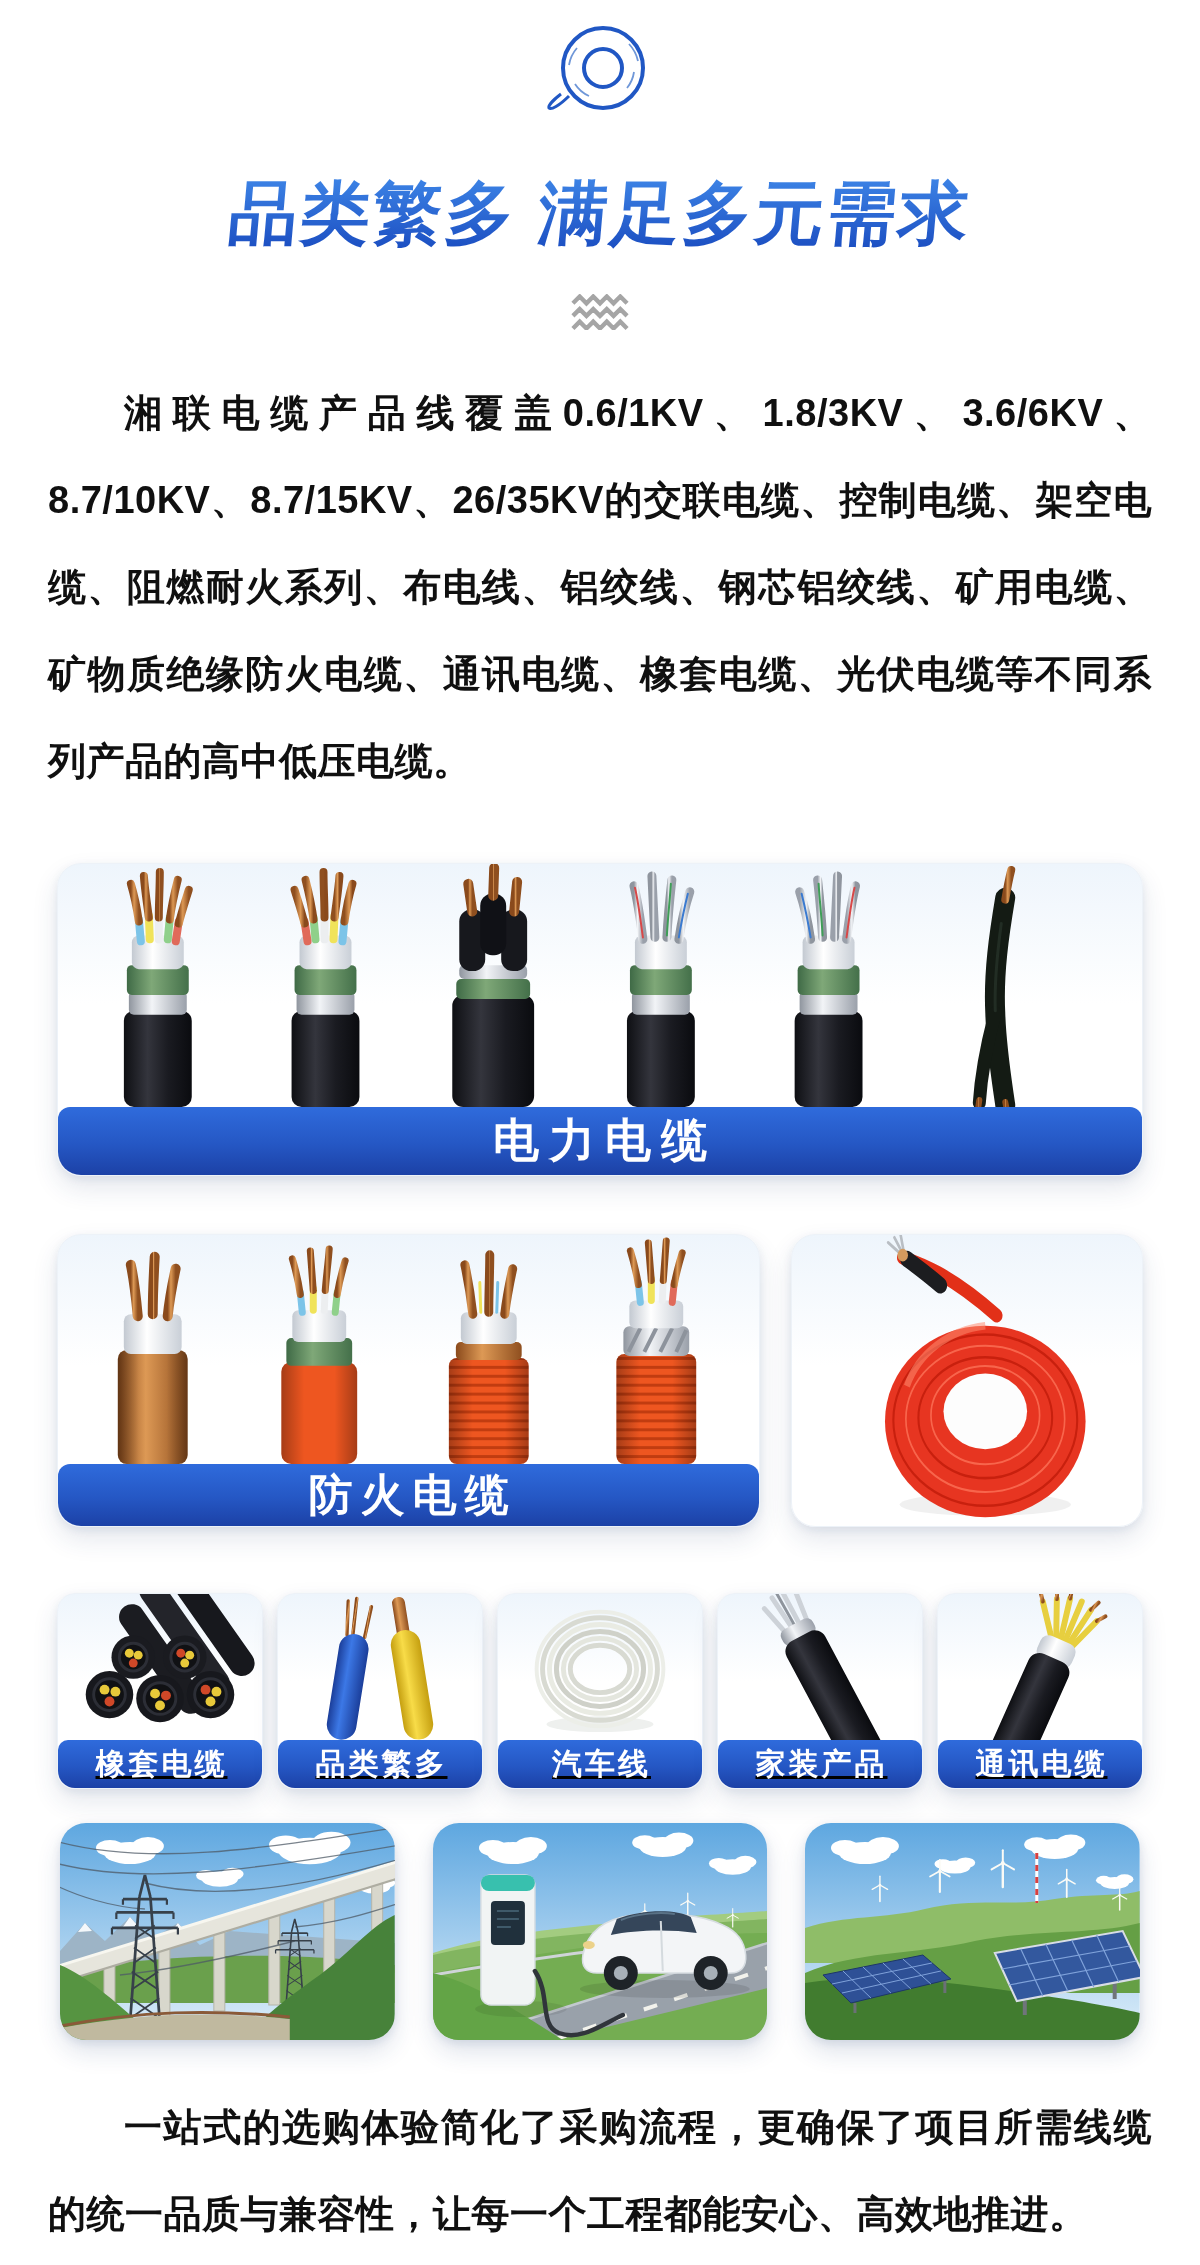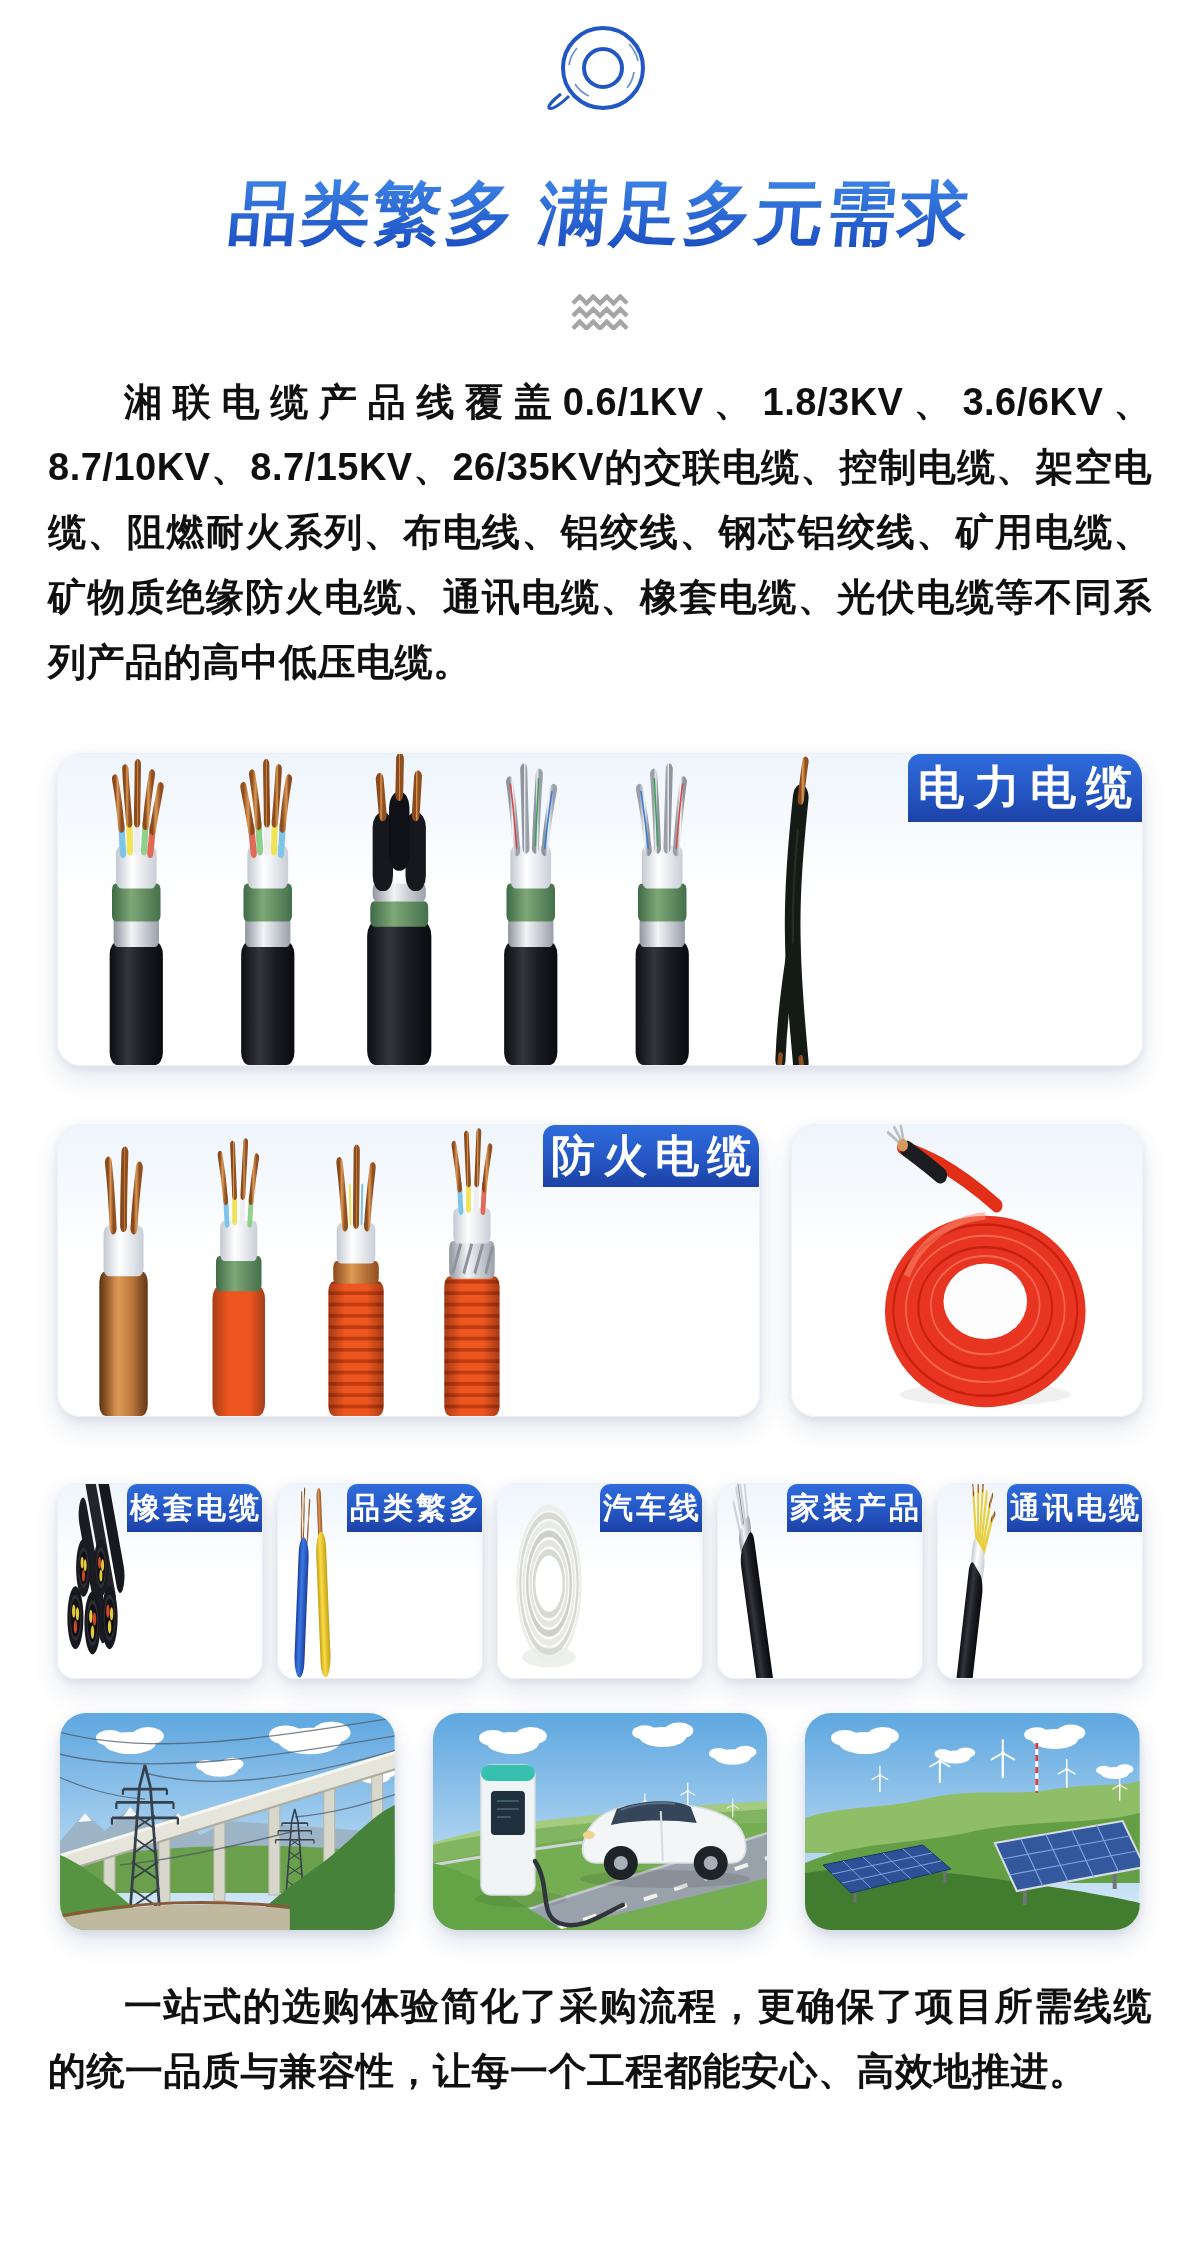--- a/index.html
+++ b/index.html
@@ -8,43 +8,43 @@
 
   .logo-wrap{padding-top:20px;text-align:center;line-height:0;}
 
   .title{margin:48px 0 0;text-align:center;font-size:69px;font-weight:800;letter-spacing:3px;
     background:linear-gradient(180deg,#3f87e8 5%,#1a4cc0 92%);
     -webkit-background-clip:text;background-clip:text;-webkit-text-fill-color:transparent;color:#1f5ac8;
     transform:skewX(-5deg);}
 
   .divider-wrap{text-align:center;margin-top:34px;line-height:0;}
 
-  .p{margin:0 48px;font-size:38px;line-height:65px;color:#101010;text-align:justify;
+  .p{margin:0 48px;font-size:38px;line-height:87px;color:#101010;text-align:justify;
      text-indent:2em;font-weight:600;letter-spacing:.5px;}
   .p1{margin-top:40px;}
   .p2{margin-top:52px;}
   .p3{margin-top:44px;}
 
-  .card{border-radius:24px;overflow:hidden;display:flex;flex-direction:row;
+  .card{border-radius:24px;overflow:hidden;display:flex;flex-direction:column;
     background:linear-gradient(180deg,#eef5fc 0%,#ffffff 45%);
     border:1px solid #edf2f8;box-sizing:border-box;
     box-shadow:0 12px 26px rgba(30,60,110,.12),0 3px 8px rgba(30,60,110,.08);}
   .card svg.img{display:block;width:100%;flex:1;}
 
   .banner{display:flex;align-items:center;justify-content:center;color:#ffffff;font-weight:700;
     background:linear-gradient(180deg,#2f6bdc 0%,#2557c4 55%,#1c41a6 100%);}
   .banner-lg{height:68px;font-size:46px;letter-spacing:10px;text-indent:10px;border-radius:12px 12px 0 0;}
   .banner-md{height:62px;font-size:44px;letter-spacing:8px;text-indent:8px;border-radius:12px 12px 0 0;}
   .banner-sm{height:48px;font-size:30px;letter-spacing:3px;text-indent:3px;border-radius:10px 10px 0 0;}
 
   #card-power{margin:58px 57px 0;height:313px;}
   .row-2{display:flex;margin:58px 57px 0;gap:31px;height:293px;}
   #card-fire{flex:0 0 703px;}
   #card-pv{flex:1;}
-  .row-3{display:flex;margin:66px 57px 0;gap:14px;height:196px;}
+  .row-3{display:flex;margin:66px 57px 0;gap:14px;height:196px;text-decoration:underline;}
   .row-3 .card{flex:1;border-radius:18px;}
   .photos{display:flex;margin:34px 60px 0;gap:38px;height:217px;}
   .photo{flex:1;border-radius:26px;overflow:hidden;
     box-shadow:0 12px 24px rgba(30,60,110,.14),0 3px 8px rgba(30,60,110,.10);}
   .photo svg{display:block;width:100%;height:100%;}
 </style>
 </head>
 <body>
 
 <div class="page">

